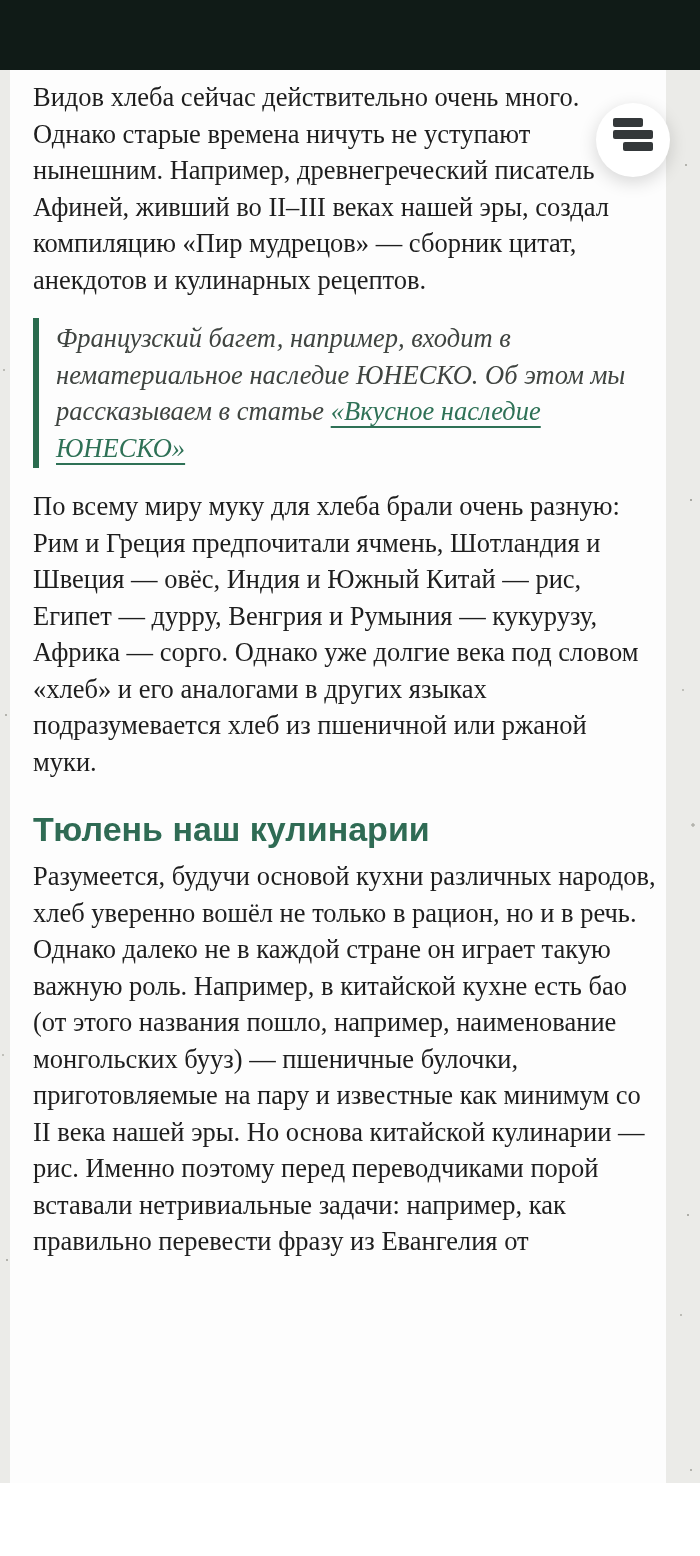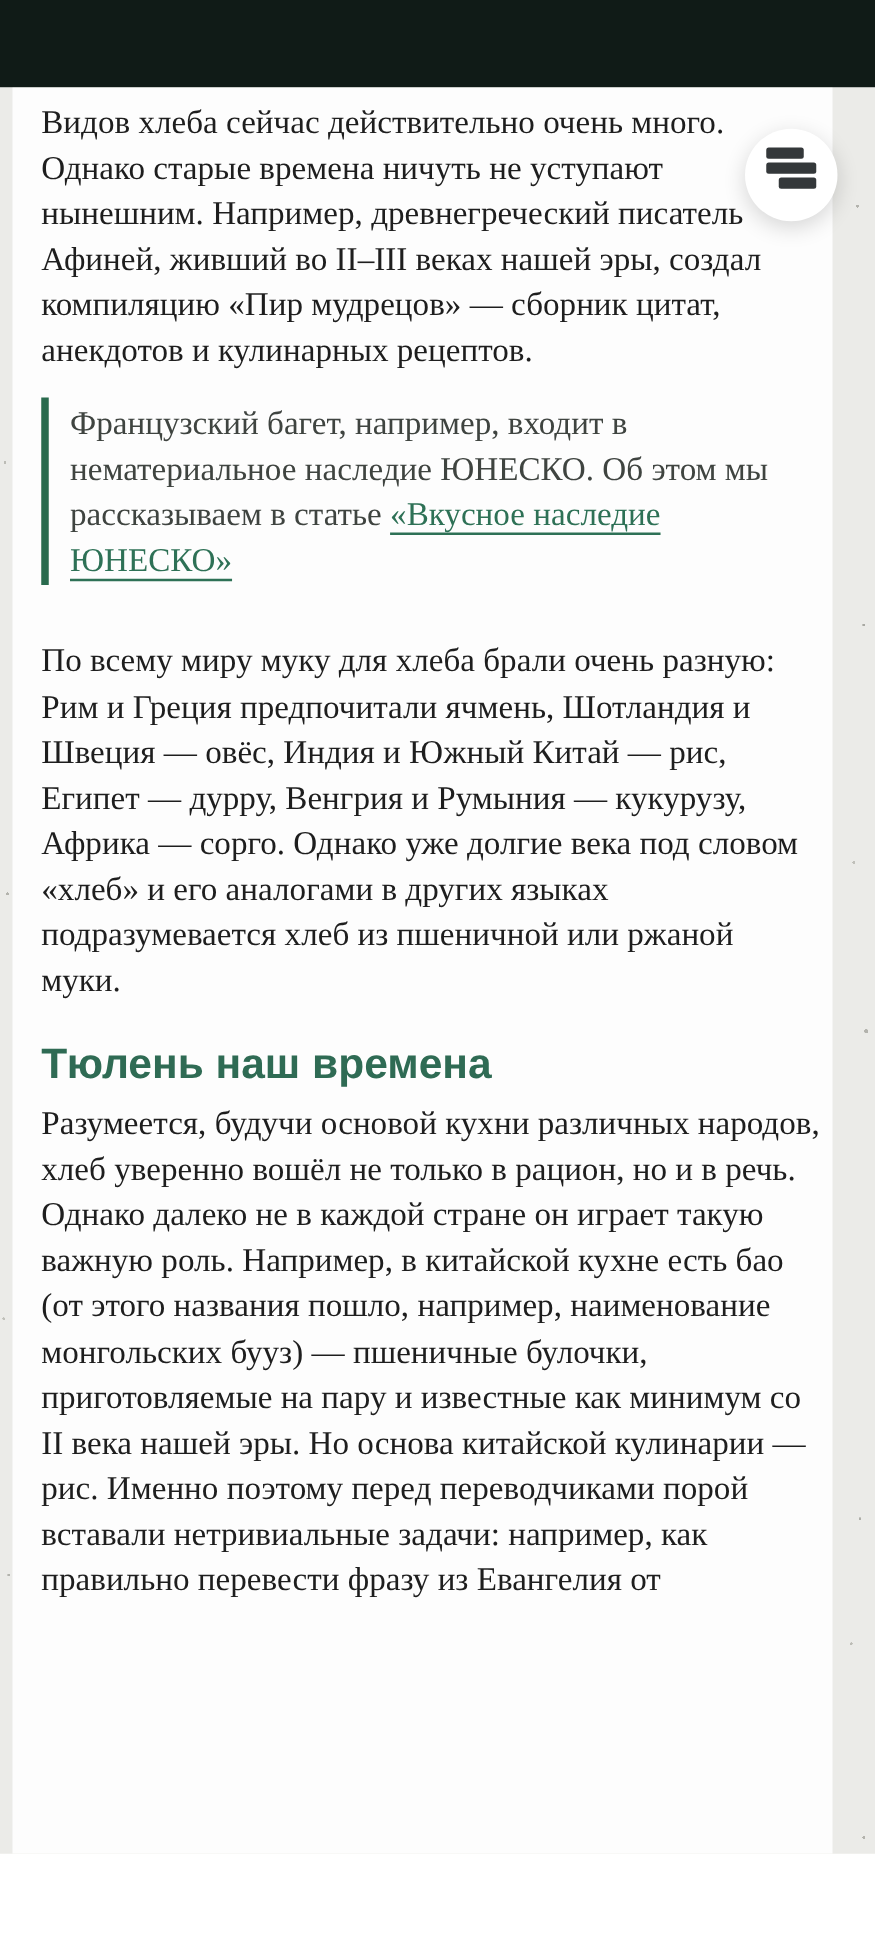--- a/index.html
+++ b/index.html
@@ -36,23 +36,23 @@
     background:#fdfdfd; box-sizing:border-box;
     padding:9px 10px 0 23px;
   }
 
   .body-text {
     margin:0; font-size:26.5px; line-height:36.5px;
     color:#1e1e1e; text-align:left;
   }
 
   blockquote.pull-quote {
-    margin:20px 0 42px 0; padding:2px 0 2px 17px;
+    margin:20px 0 20px 0; padding:2px 0 2px 17px;
     border-left:6px solid #2a6b4e;
-    color:#3f4440;
+    font-style:italic; color:#3f4440;
     font-size:26.5px; line-height:36.5px;
   }
   .quote-link {
     color:#2e7156; cursor:pointer;
     text-decoration:underline;
     text-decoration-thickness:1.5px;
     text-underline-offset:6px;
   }
 
   h2.section-heading {
@@ -101,21 +101,21 @@
 
       <p class="body-text">Видов хлеба сейчас действительно очень много. Однако старые времена ничуть не уступают нынешним. Например, древнегреческий писатель Афиней, живший во II–III веках нашей эры, создал компиляцию «Пир мудрецов» — сборник цитат, анекдотов и кулинарных рецептов.</p>
 
 
       <blockquote class="pull-quote">
         <span>Французский багет, например, входит в нематериальное наследие ЮНЕСКО. Об этом мы рассказываем в статье </span><a class="quote-link">«Вкусное наследие ЮНЕСКО»</a>
       </blockquote>
 
       <p class="body-text">По всему миру муку для хлеба брали очень разную: Рим и Греция предпочитали ячмень, Шотландия и Швеция — овёс, Индия и Южный Китай — рис, Египет — дурру, Венгрия и Румыния — кукурузу, Африка — сорго. Однако уже долгие века под словом «хлеб» и его аналогами в других языках подразумевается хлеб из пшеничной или ржаной муки.</p>
 
-      <h2 class="section-heading">Тюлень наш времена</h2>
+      <h2 class="section-heading">Тюлень наш кулинарии</h2>
 
       <p class="body-text">Разумеется, будучи основой кухни различных народов, хлеб уверенно вошёл не только в рацион, но и в речь. Однако далеко не в каждой стране он играет такую важную роль. Например, в китайской кухне есть бао (от этого названия пошло, например, наименование монгольских бууз) — пшеничные булочки, приготовляемые на пару и известные как минимум со II века нашей эры. Но основа китайской кулинарии — рис. Именно поэтому перед переводчиками порой вставали нетривиальные задачи: например, как правильно перевести фразу из Евангелия от</p>
 
     </article>
   </div>
 
   <div class="bottom-strip"></div>
 
 </div>
 

